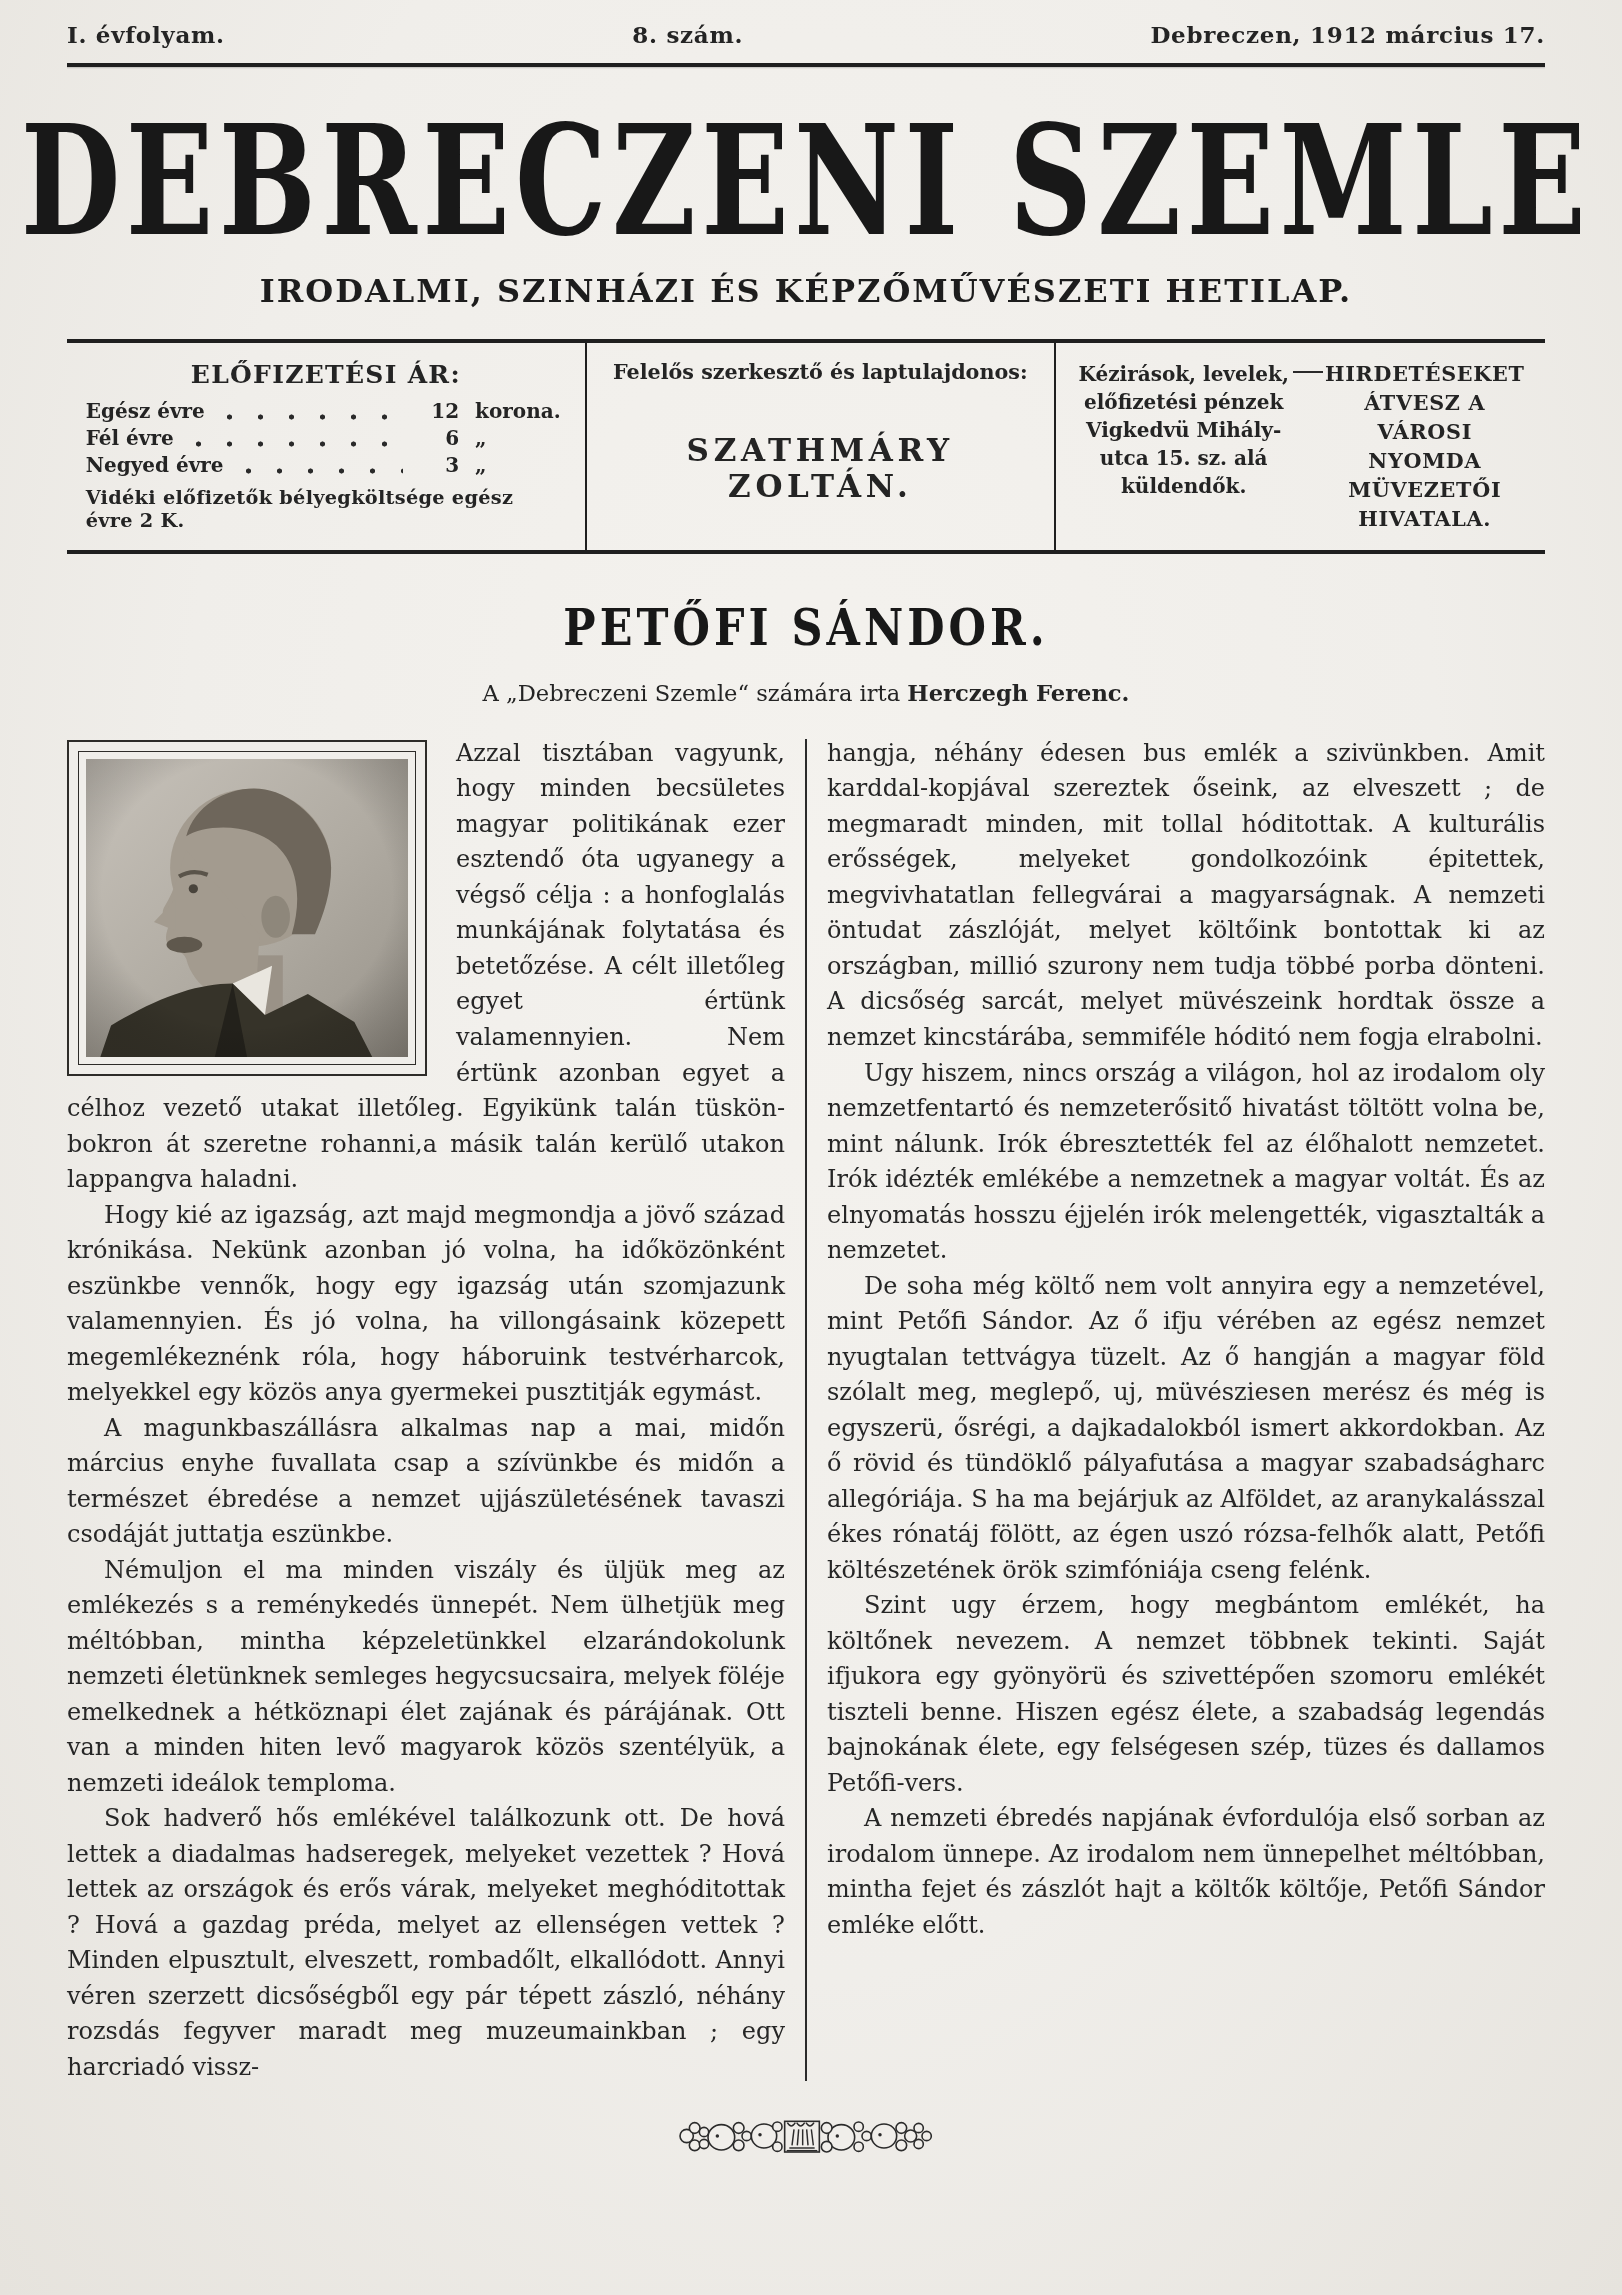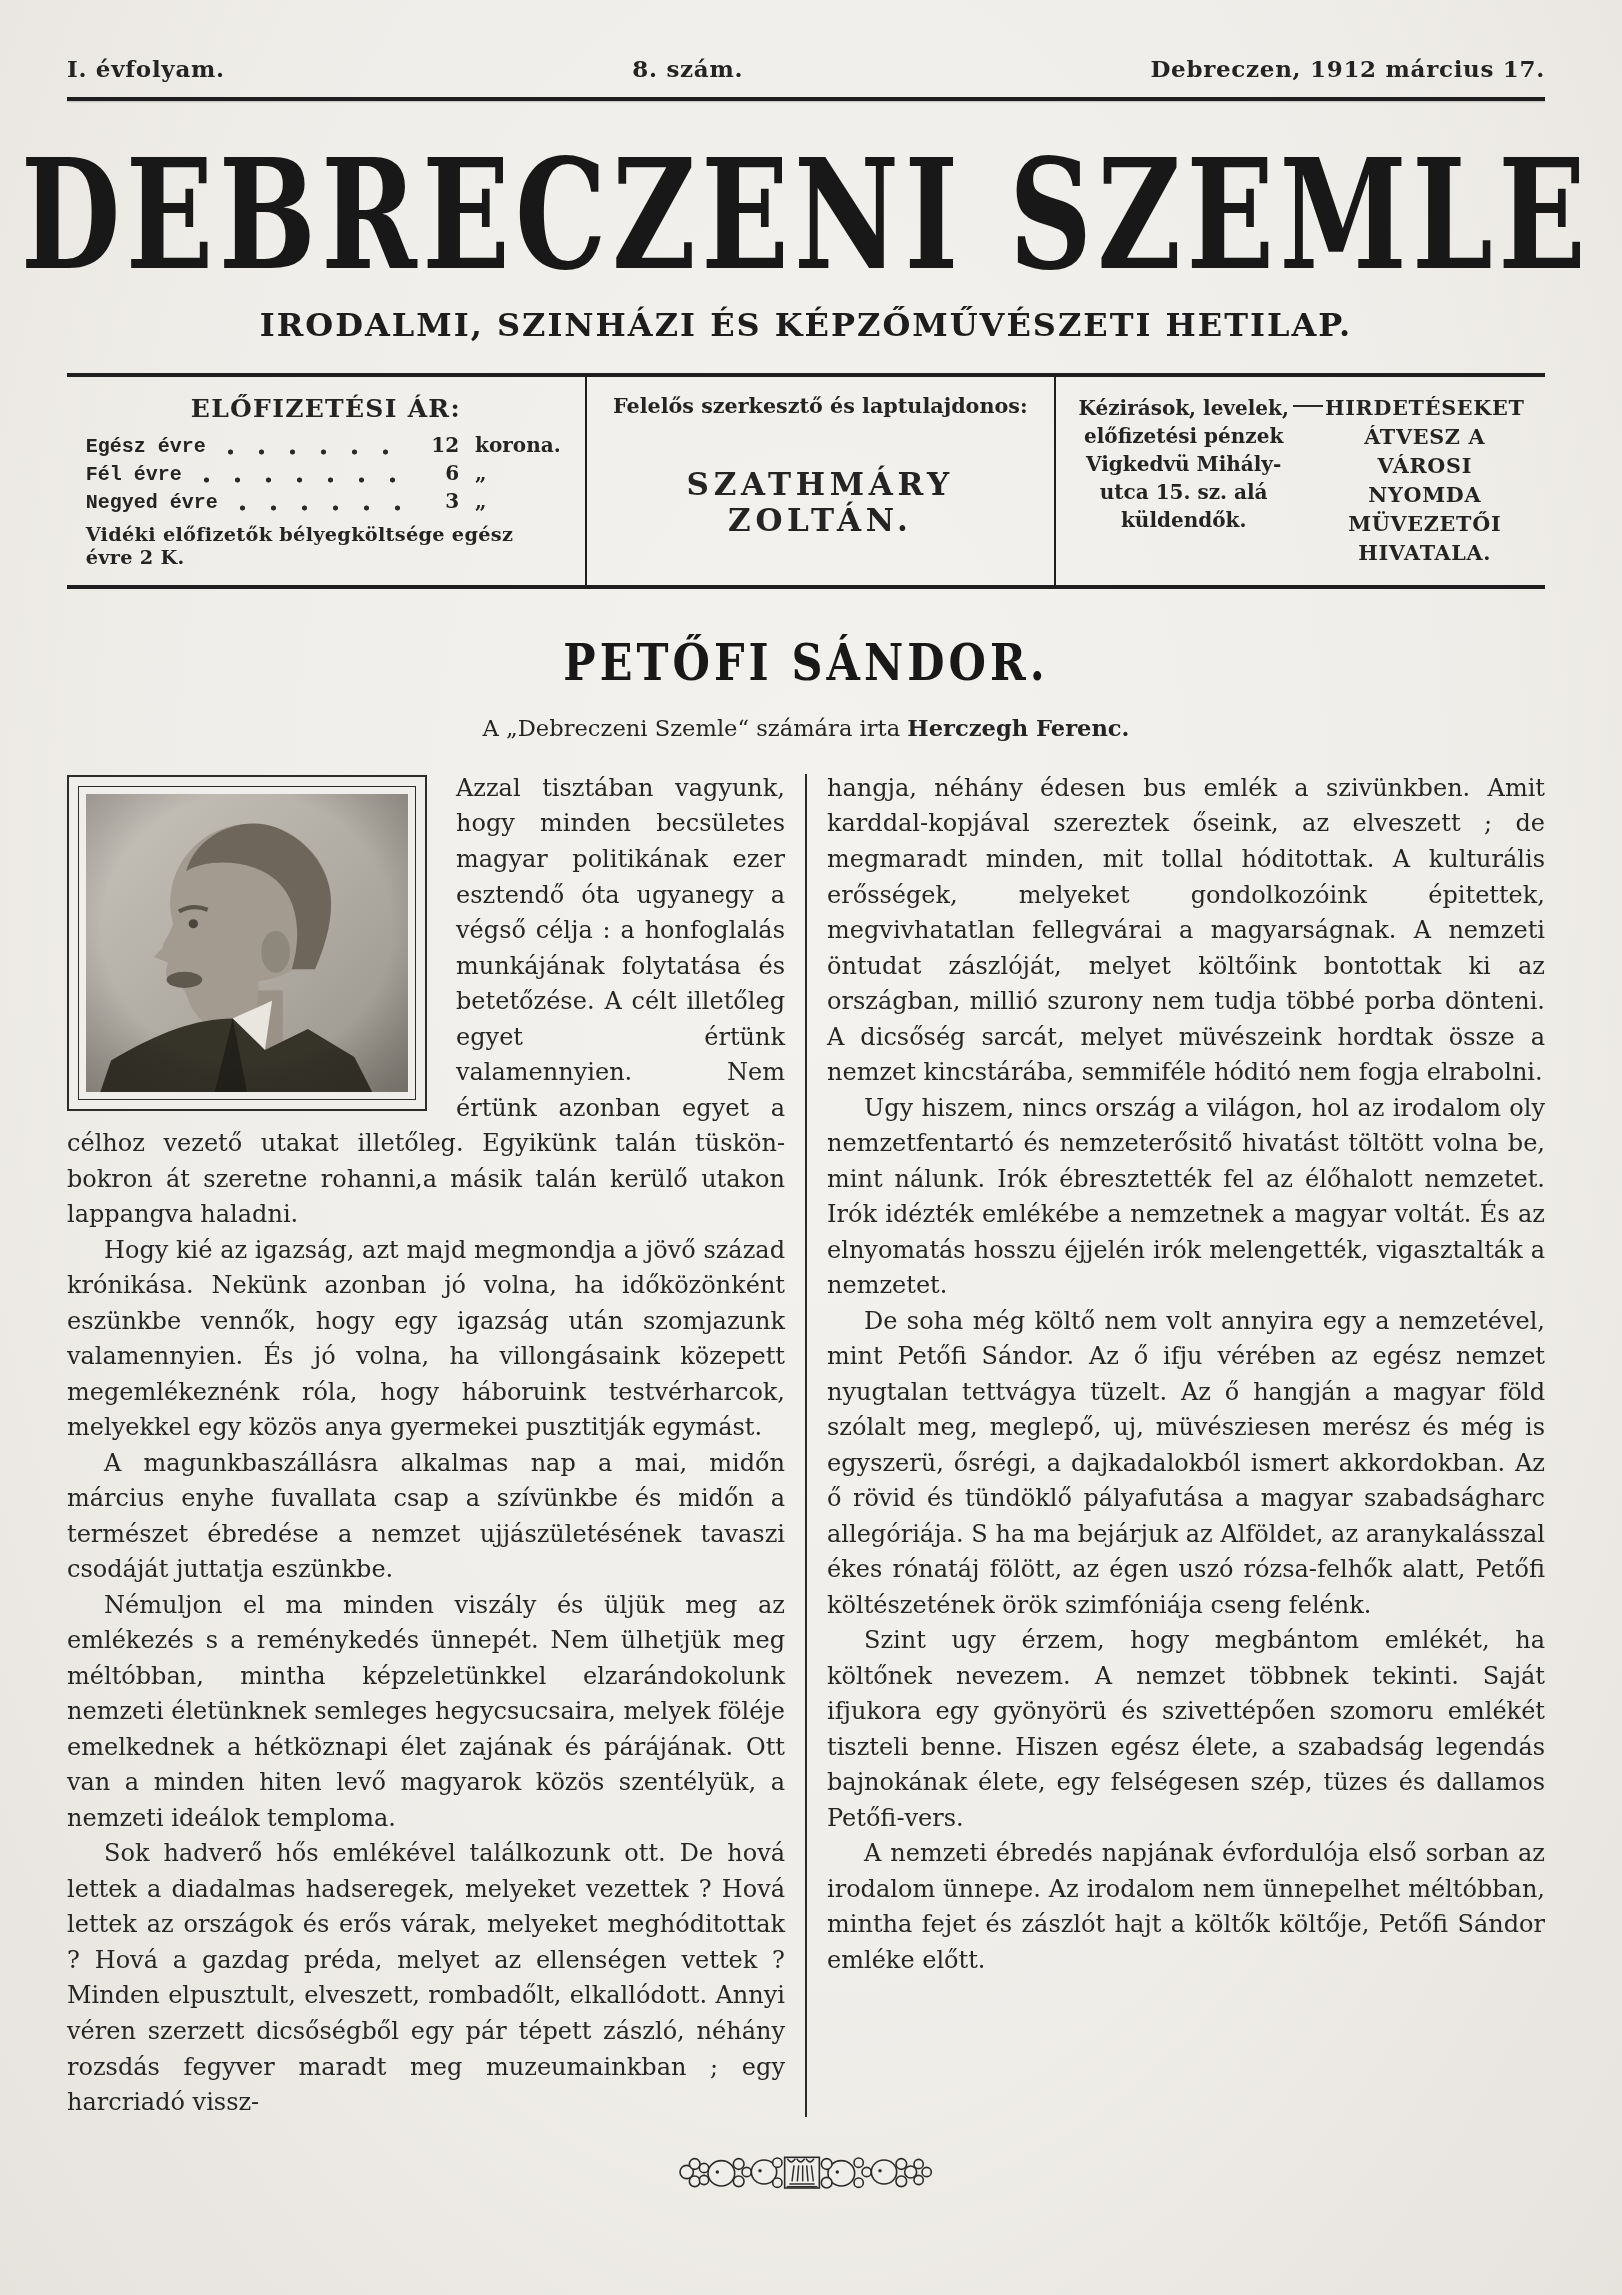--- a/index.html
+++ b/index.html
@@ -9,21 +9,21 @@
   }
   *{box-sizing:border-box;}
   html,body{margin:0;padding:0;}
   body{
     width:1623px;min-height:2295px;
     background:radial-gradient(ellipse at 50% 38%, #f4f2ee 0%, var(--paper) 55%, #e6e3dd 100%);
     color:var(--ink);
     font-family:"DejaVu Serif","Liberation Serif",serif;
     overflow-x:hidden;
   }
-  .page{width:1609px;min-height:2295px;padding:55px 64px 40px 67px;}
+  .page{width:1609px;min-height:2295px;padding:21px 64px 40px 67px;}
 
   
   .issue-line{
     display:grid;grid-template-columns:30% 24% 46%;
     font-size:23px;font-weight:bold;letter-spacing:0.7px;
   }
   .issue-line .mid{text-align:center;}
   .issue-line .right{text-align:right;}
   .top-rule{height:4.7px;background:var(--rule);margin-top:14.7px;box-shadow:0 1.3px 0 rgba(0,0,0,.15);}
 
@@ -46,21 +46,21 @@
     border-bottom:4.7px solid var(--rule);
     display:flex;align-items:stretch;
   }
   .infobox .cell{padding:17.3px 18.7px 16px 18.7px;}
   .cell-sub{width:521px;border-right:2.7px solid var(--rule);}
   .cell-editor{width:470px;border-right:2.7px solid var(--rule);display:flex;flex-direction:column;gap:31px;}
   .cell-contact{flex:1;display:flex;justify-content:center;}
 
   .sub-heading{text-align:center;font-size:25px;font-weight:bold;letter-spacing:1.3px;margin-bottom:9.3px;}
   .sub-row{display:flex;align-items:baseline;font-size:20px;font-weight:bold;line-height:1.35;}
-  .sub-row .lbl{white-space:nowrap;font-family:Liberation Mono, monospace;}
+  .sub-row .lbl{white-space:nowrap;}
   .sub-row .leader{
     flex:1;height:8px;margin:0 9.3px;align-self:flex-end;margin-bottom:4px;
     background-image:radial-gradient(circle,#2a2a2a 2.3px,transparent 2.8px);
     background-size:31px 8px;background-repeat:repeat-x;background-position:left center;
   }
   .sub-row .val{width:47px;text-align:right;}
   .sub-row .unit{width:107px;padding-left:16px;}
   .sub-note{font-size:19.3px;font-weight:bold;margin-top:6.7px;letter-spacing:0.3px;}
 
   .editor-role{text-align:center;font-size:20.7px;font-weight:bold;}

